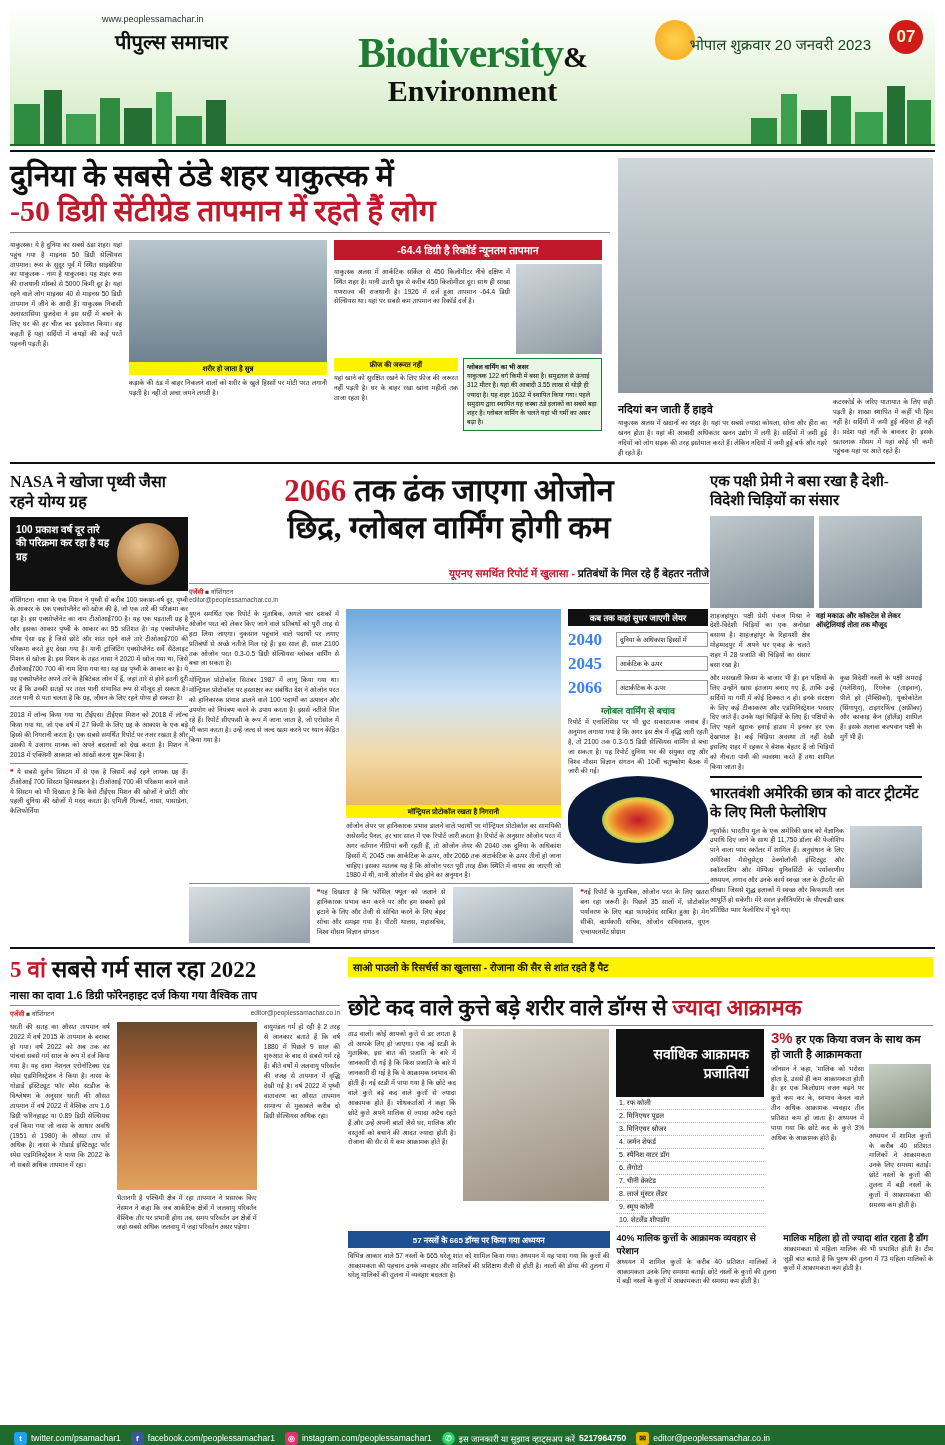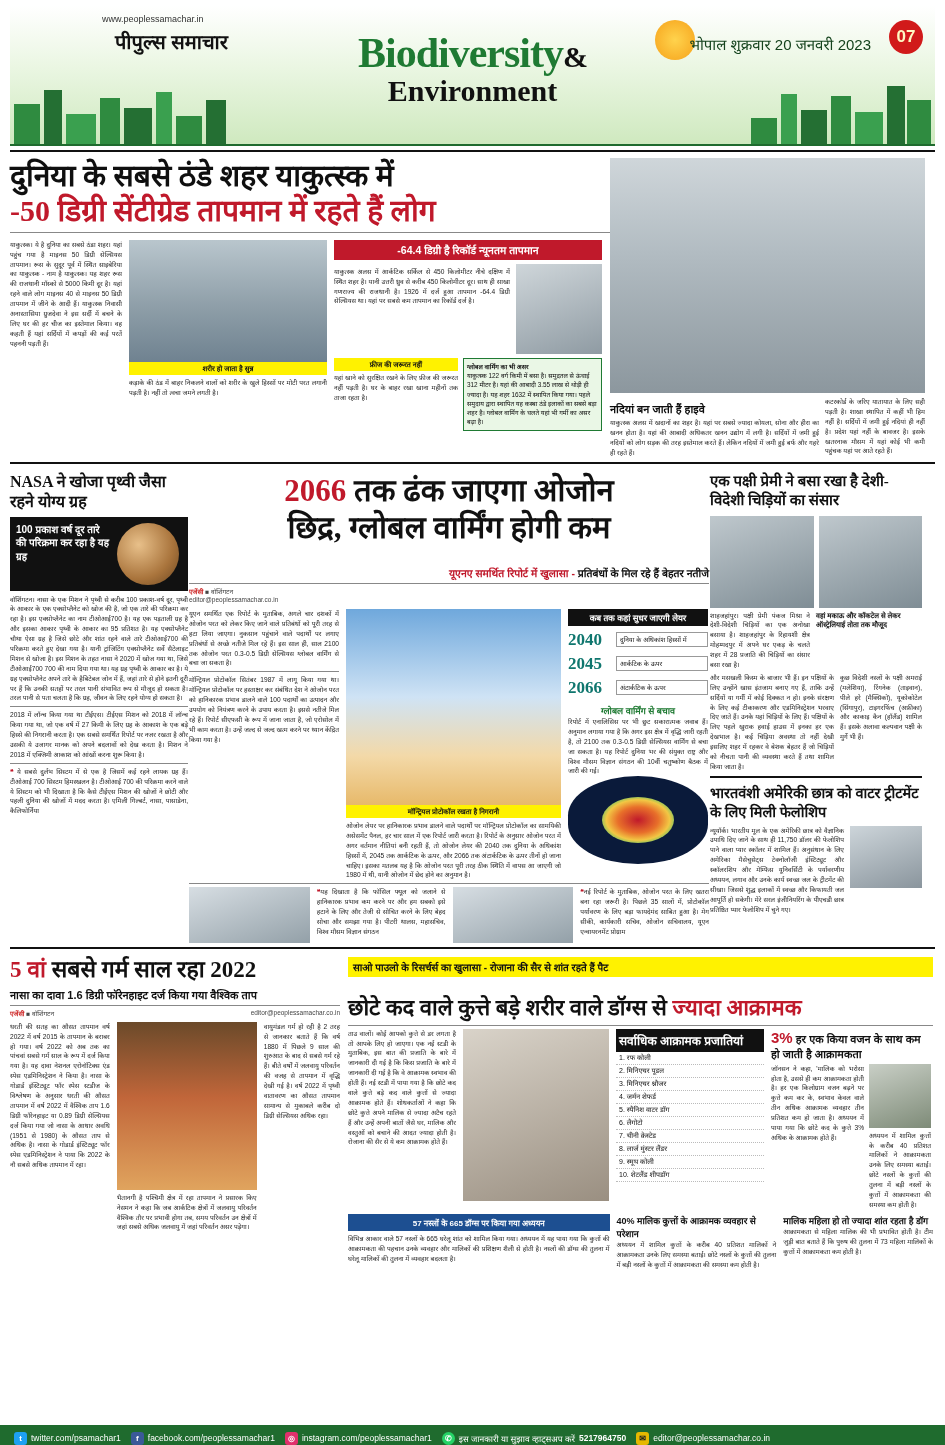--- a/index.html
+++ b/index.html
@@ -52,21 +52,21 @@
     background:radial-gradient(circle,#ffd34d,#f6a21a); }
 
   
   .rule { border-top:2px solid #111; margin:4px 0; }
   .thin-rule { border-top:1px solid #888; margin:3px 0; }
   .body-text { font-size:6.6px; line-height:1.5; text-align:justify; color:#1a1a1a; }
   .byline { font-size:6.5px; color:#444; }
   .byline .red { color:#c22; font-weight:bold; }
 
   
-  .top-story { display:flex; gap:0; margin-top:6px; }
+  .top-story { display:flex; gap:8px; margin-top:6px; }
   .ts-left { width:600px; }
   .ts-head {
     font-size:30px; font-weight:bold; line-height:1.18; color:#0f0f0f;
     font-family:"Liberation Serif", serif;
   }
   .ts-head .red { color:#c0192b; }
   .ts-body { display:flex; gap:7px; margin-top:7px; }
   .ts-col1 { width:112px; }
   .ts-photo { width:198px; }
   .photo {
@@ -111,21 +111,21 @@
     font-size:10.5px; font-weight:bold; color:#c0192b; text-align:right; margin-top:20px;
   }
   .ozone-sub .blk { color:#111; }
   .oz-grid { display:flex; gap:7px; margin-top:6px; }
   .oz-c1 { width:150px; }
   .oz-c2 { width:215px; }
   .oz-c3 { width:140px; }
   .cloud-photo { height:196px; background:linear-gradient(180deg,#6fa8dc 0%, #cfe3f5 45%, #f3d9a8 75%, #e7b96a 100%); }
   .years-head { background:#111; color:#fff; font-size:8.5px; font-weight:bold; padding:3px; text-align:center; }
   .year-row { display:flex; align-items:center; gap:4px; margin-top:4px; }
-  .year-num { font-size:17px; font-weight:bold; color:#0f766e; font-family:"Liberation Serif", serif; width:44px; }
+  .year-num { font-size:17px; font-weight:bold; color:#3b82f6; font-family:"Liberation Serif", serif; width:44px; }
   .year-lbl { font-size:6.6px; border:1px solid #999; padding:2px 3px; flex:1; }
   .green-head { font-size:9px; font-weight:bold; text-align:center; color:#1f7a33; margin-top:6px; }
   .ozone-map { height:88px; background:#0a1a3a; position:relative; overflow:hidden; border-radius:50%/45%; }
   .oz-blob { position:absolute; left:50%; top:50%; transform:translate(-50%,-50%);
     width:72px; height:46px; border-radius:50%;
     background:radial-gradient(ellipse at center,#c0192b 0%, #e8702a 40%, #f2c744 62%, #4cc36a 80%, #2a6fd1 100%); }
   .face-card { width:122px; }
   .face-photo { height:56px; background:linear-gradient(160deg,#d7dee3,#93a0a8); }
   .bullet-red { color:#c0192b; font-weight:bold; }
   .bird-head { font-size:15px; font-weight:bold; line-height:1.3; font-family:"Liberation Serif", serif; }
@@ -138,21 +138,21 @@
   .bl { width:330px; }
   .br { width:585px; }
   .warm-head { font-size:23px; font-weight:bold; font-family:"Liberation Serif", serif; line-height:1.15; }
   .warm-head .red { color:#c0192b; }
   .warm-sub { font-size:11px; font-weight:bold; margin-top:3px; }
   .fire-photo { width:140px; height:168px; background:linear-gradient(180deg,#6b4a2a,#c1663a 45%,#e0a45e); }
   .yellow-band { background:#fff200; font-size:10px; font-weight:bold; padding:3px 5px; }
   .dog-head { font-size:22px; font-weight:bold; font-family:"Liberation Serif", serif; line-height:1.2; margin-top:18px; }
   .dog-head .red { color:#c0192b; }
   .dog-photo { height:172px; background:linear-gradient(160deg,#d9d3c9,#9a8f81); }
-  .list-head { background:#111; color:#fff; font-size:12px; font-weight:bold; text-align:left; padding:3px; }
+  .list-head { background:#111; color:#fff; font-size:14px; font-weight:bold; text-align:right; padding:15px; }
   .list-item { font-size:7px; padding:1.5px 3px; border-bottom:1px dotted #bbb; }
   .blue-band { background:#1d4f91; color:#fff; font-size:8px; font-weight:bold; text-align:center; padding:3px; }
   .pct-head { font-size:11px; font-weight:bold; }
   .pct-head .red { color:#c0192b; font-size:15px; }
   .dog2-photo { height:64px; background:linear-gradient(160deg,#c9cfc6,#7e8b78); }
 
   
   .footer {
     position:absolute; left:0; bottom:0; width:945px; height:26px;
     background:#1f6b2e; color:#fff; display:flex; align-items:center;

